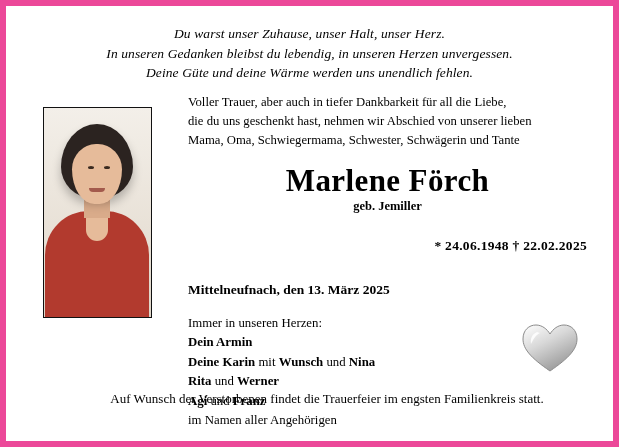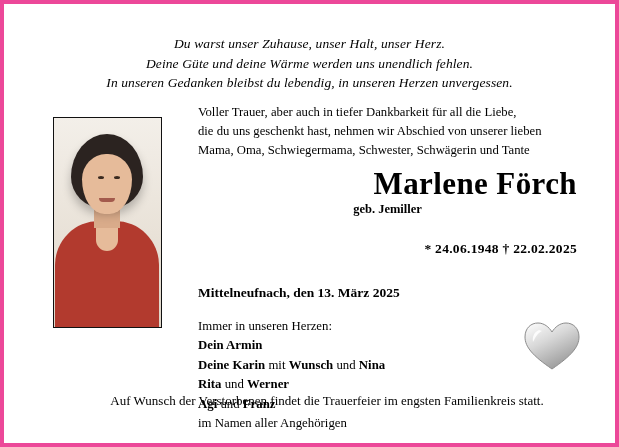--- a/index.html
+++ b/index.html
@@ -13,22 +13,22 @@
     font-family: "Liberation Serif", serif;
     color: #000000;
     overflow: hidden;
   }
   #notice {
     position: relative;
     box-sizing: border-box;
     width: 619px;
     height: 447px;
     background: #ffffff;
-    border: 4px solid #ec4899;
-    padding: 12px;
+    border: 6px solid #ec4899;
+    padding: 0;
   }
   .poem {
     text-align: center;
     font-style: italic;
     font-size: 13.5px;
     line-height: 1.45;
     padding: 18px 30px 0 30px;
     letter-spacing: 0.1px;
   }
   .poem div { white-space: nowrap; }
@@ -131,25 +131,25 @@
     flex: 1 1 auto;
     padding: 10px 26px 0 0;
   }
   .intro {
     font-size: 12.7px;
     line-height: 1.5;
     text-align: left;
     white-space: nowrap;
   }
   .name {
-    text-align: right;
+    text-align: center;
     font-size: 31px;
     font-weight: bold;
     letter-spacing: 0.4px;
-    margin-top: 6px;
+    margin-top: 13px;
   }
   .maiden {
     text-align: center;
     font-size: 12.5px;
     font-weight: bold;
     margin-top: 0;
   }
   .dates {
     text-align: right;
     font-size: 13.5px;
@@ -204,22 +204,22 @@
     height: 0;
   }
 </style>
 </head>
 <body>
 
 <div id="notice">
 
   <div class="poem">
     <div>Du warst unser Zuhause, unser Halt, unser Herz.</div>
+    <div>In unseren Gedanken bleibst du lebendig, in unseren Herzen unvergessen.</div>
     <div>Deine Güte und deine Wärme werden uns unendlich fehlen.</div>
-    <div>In unseren Gedanken bleibst du lebendig, in unseren Herzen unvergessen.</div>
   </div>
 
   <div class="body-area">
 
     <div class="photo-col">
       <div class="photo-frame">
         <div class="ph-bg"></div>
         <div class="ph-body"></div>
         <div class="ph-neck"></div>
         <div class="ph-hair"></div>

